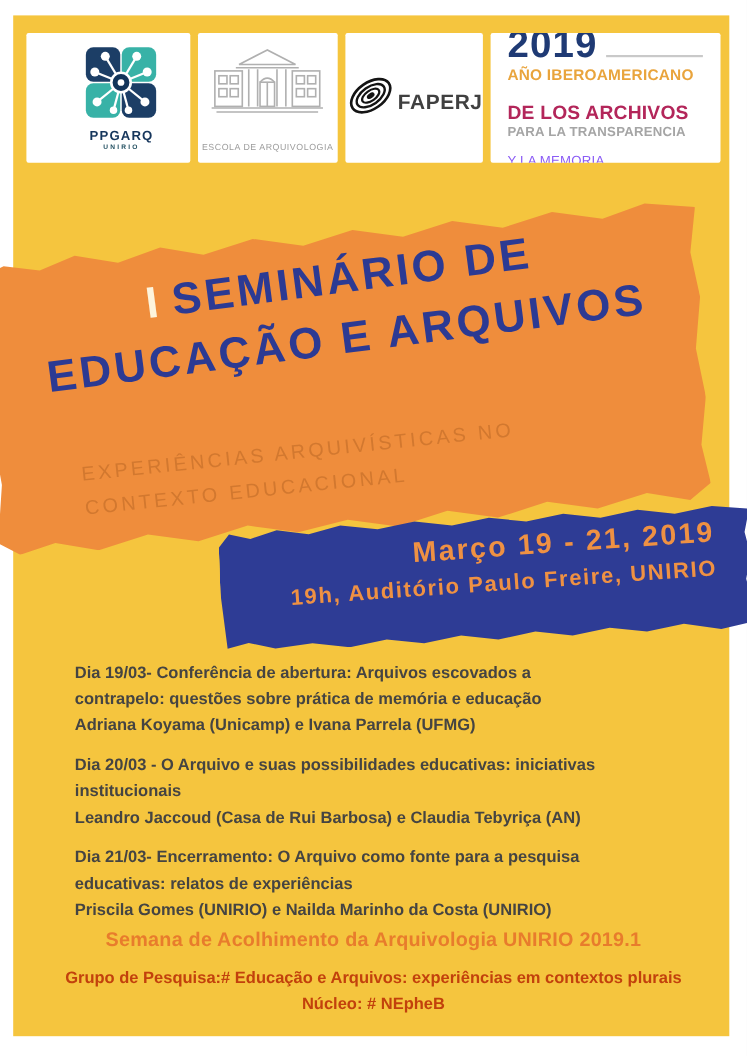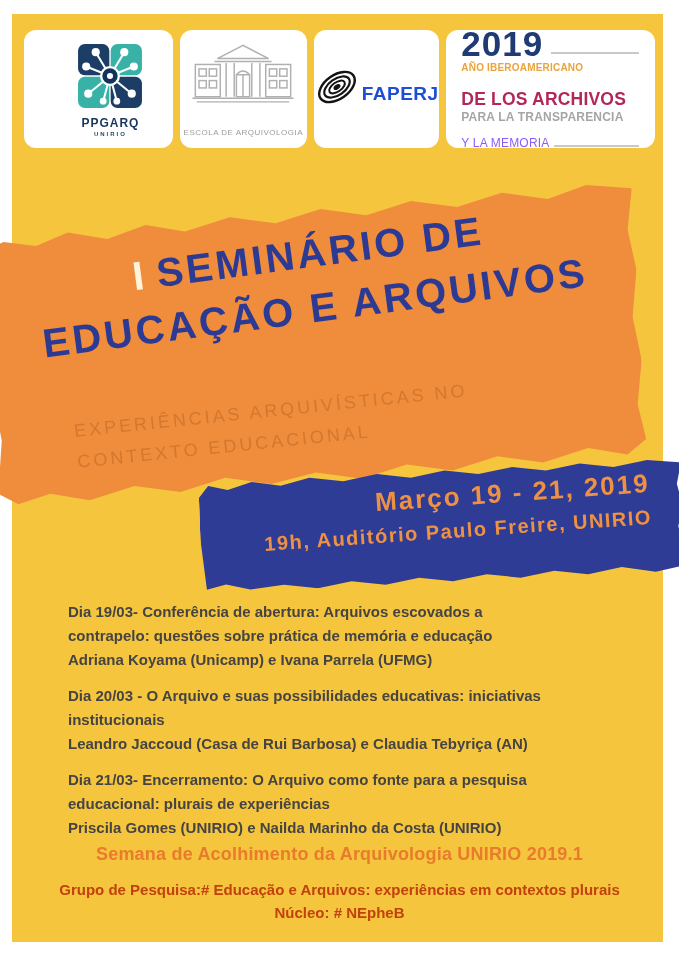--- a/index.html
+++ b/index.html
@@ -5,40 +5,40 @@
   html,body{margin:0;padding:0;background:#e9e9e9;}
   .page{
     position:relative;width:679px;height:960px;background:#ffffff;
     overflow:hidden;font-family:"Liberation Sans",sans-serif;
     -webkit-font-smoothing:antialiased;
   }
   .yellow-bg{position:absolute;left:12px;top:14px;width:651px;height:928px;background:#F5C53E;}
 
   
   .logo-row{position:absolute;left:24px;top:30px;width:631px;height:118px;display:flex;gap:7px;}
-  .logo-card{background:#ffffff;border-radius:12px;display:flex;flex-direction:column;
+  .logo-card{background:#ffffff;border-radius:2px;display:flex;flex-direction:column;
     align-items:center;justify-content:center;overflow:hidden;}
   .card-ppgarq{width:130px;padding-left:24px;}
   .card-escola{width:132px;}
   .card-faperj{width:130px;}
   .card-ibero{width:218px;}
 
   .ppgarq-name{font-size:12px;font-weight:bold;color:#16365C;letter-spacing:1px;margin-top:2px;}
   .ppgarq-org{font-size:6px;font-weight:bold;color:#1F4D5E;letter-spacing:2px;margin-top:1px;}
 
   .escola-label{font-size:8px;color:#9C9C9C;letter-spacing:.5px;margin-top:17px;white-space:nowrap;}
 
   .card-faperj{flex-direction:row;align-items:center;justify-content:center;}
-  .faperj-label{font-size:19px;font-weight:800;color:#1d4ed8;letter-spacing:.5px;margin-left:2px;margin-top:10px;}
+  .faperj-label{font-size:19px;font-weight:800;color:#404040;letter-spacing:.5px;margin-left:2px;margin-top:10px;}
 
   .ibero{width:178px;display:flex;flex-direction:column;align-items:flex-start;}
   .ibero-year-row{display:flex;align-items:flex-end;width:100%;}
   .ibero-year{font-size:35px;font-weight:800;color:#1F3A74;line-height:0.9;letter-spacing:1px;}
   .ibero-rule{flex:1;border-bottom:2px solid #C9C9C9;margin-left:8px;margin-bottom:5px;}
-  .ibero-l1{font-size:10px;font-weight:700;color:#E9A43C;letter-spacing:.2px;margin-top:3px;white-space:nowrap;}
+  .ibero-l1{font-size:14px;font-weight:700;color:#E9A43C;letter-spacing:.2px;margin-top:3px;white-space:nowrap;}
   .ibero-l2{font-size:17.5px;font-weight:800;color:#B3265A;letter-spacing:.2px;white-space:nowrap;margin-top:16px;}
   .ibero-l3{font-size:12px;font-weight:600;color:#A5A5A5;letter-spacing:.2px;white-space:nowrap;}
   .ibero-l4-row{display:flex;width:100%;align-items:flex-end;}
   .ibero-l4{font-size:12px;font-weight:400;color:#8b5cf6;letter-spacing:.2px;white-space:nowrap;margin-top:12px;}
   .ibero-rule2{flex:1;border-bottom:2px solid #C9C9C9;margin-left:4px;margin-bottom:3px;}
 
   
   .orange-banner{
     position:absolute;left:-10px;top:195px;width:650px;height:292px;
     background:#EF8D3C;transform:rotate(-3.3deg);
@@ -210,21 +210,21 @@
       <span class="pline">contrapelo: questões sobre prática de memória e educação</span><br>
       <span class="pline">Adriana Koyama (Unicamp) e Ivana Parrela (UFMG)</span>
     </p>
     <p>
       <span class="pline">Dia 20/03 - O Arquivo e suas possibilidades educativas: iniciativas</span><br>
       <span class="pline">institucionais</span><br>
       <span class="pline">Leandro Jaccoud  (Casa de Rui Barbosa) e Claudia Tebyriça (AN)</span>
     </p>
     <p>
       <span class="pline">Dia 21/03- Encerramento: O Arquivo como fonte para a pesquisa</span><br>
-      <span class="pline">educacional: plurais de experiências</span><br>
+      <span class="pline">educativas: relatos de experiências</span><br>
       <span class="pline">Priscila Gomes (UNIRIO) e Nailda Marinho da Costa (UNIRIO)</span>
     </p>
   </div>
 
   <div class="acolhimento">Semana de Acolhimento da Arquivologia UNIRIO 2019.1</div>
   <div class="grupo">
     <div>Grupo de Pesquisa:# Educação e Arquivos: experiências em contextos plurais</div>
     <div>Núcleo: # NEpheB</div>
   </div>
 </div>

